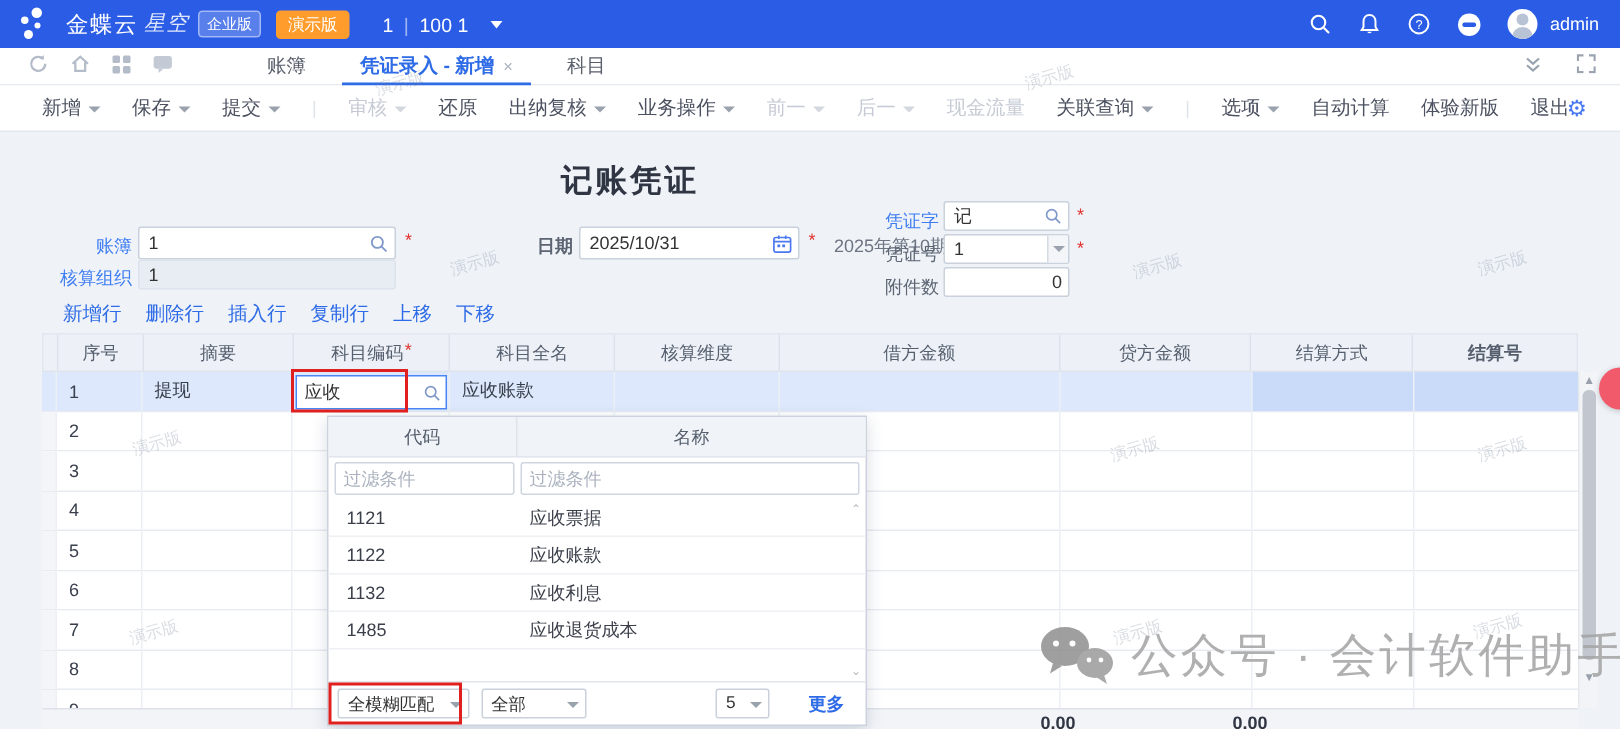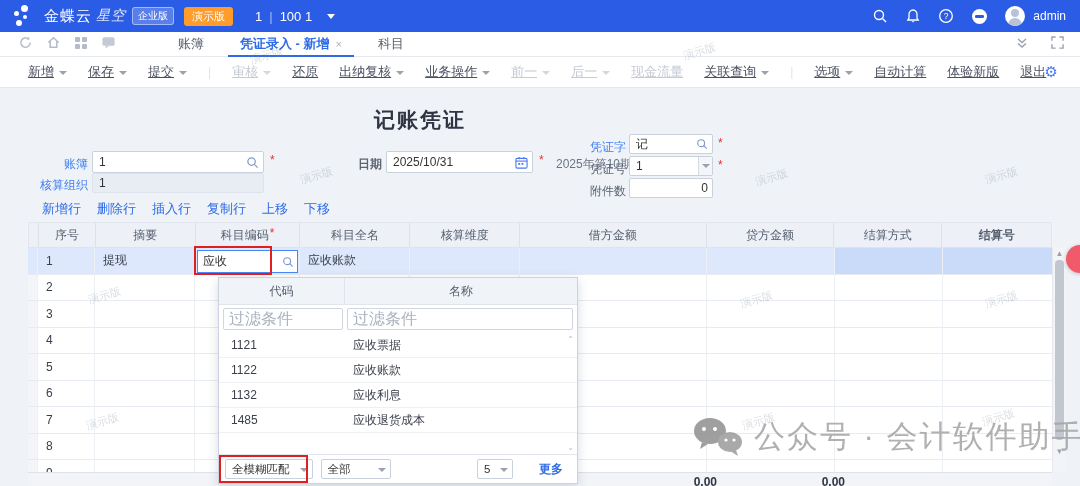--- a/index.html
+++ b/index.html
@@ -33,21 +33,21 @@
   .tabrow .sys-icons { display:flex; gap:13px; margin-left:18px; color:#b4bcc9; align-items:center; }
   .tabs { display:flex; margin-left:44px; height:25px; align-items:center; }
   .tab { padding:0 18px; height:25px; line-height:24px; font-size:13px; color:#59606c; position:relative; cursor:default; white-space:nowrap; }
   .tab.active { color:#2e6be6; font-weight:bold; }
   .tab.active::after { content:""; position:absolute; left:6px; right:6px; bottom:0; height:2px; background:#2e6be6; }
   .tab .close { color:#a9b1bd; font-weight:normal; font-size:11px; margin-left:6px; }
   .tabrow-right { position:absolute; right:16px; display:flex; gap:22px; color:#9aa3b0; align-items:center; }
 
   
   .toolbar { position:absolute; left:0; top:57px; width:1080px; height:31px; background:#fff; border-bottom:1px solid #e3e7ee; display:flex; align-items:center; padding-left:28px; }
-  .tb-item { display:flex; align-items:center; font-size:13px; color:#4b5160; margin-right:21px; white-space:nowrap;text-decoration:underline; }
+  .tb-item { display:flex; align-items:center; font-size:13px; color:#4b5160; margin-right:21px; white-space:nowrap; }
   .tb-item.disabled { color:#c5cad4; }
   .tb-caret { width:0; height:0; border-left:4px solid transparent; border-right:4px solid transparent; border-top:4px solid #9aa2ae; margin-left:5px; margin-top:2px; }
   .tb-item.disabled .tb-caret { border-top-color:#d3d7de; }
   .tb-divider { color:#dfe3ea; margin-right:21px; font-size:12px; }
   .tb-gear { position:absolute; right:22px; color:#4a79f0; font-size:15px; }
 
   
   .doc-title { position:absolute; left:310px; top:106px; width:220px; text-align:center; font-size:21px; font-weight:bold; color:#2f3542; letter-spacing:2px; }
   .f-label { position:absolute; font-size:12px; color:#5d6573; text-align:right; }
   .f-label.link { color:#3f7df2; }
@@ -89,21 +89,21 @@
   .g-scroll { position:absolute; left:1052px; top:248px; width:13px; height:224px; background:#f3f4f7; border-left:1px solid #e5e8ee; }
   .g-thumb { position:absolute; left:2px; top:12px; width:9px; height:180px; background:#c2c7cf; border-radius:4px; }
   .g-arrow { position:absolute; left:1px; width:11px; text-align:center; font-size:8px; color:#9aa1ad; }
 
   
   .dd { position:absolute; left:218px; top:277px; width:360px; height:207px; background:#fff; border:1px solid #ccd3de; box-shadow:0 3px 10px rgba(40,60,100,.18); z-index:20; display:flex; flex-direction:column; }
   .dd-head { height:27px; background:#f0f3f7; border-bottom:1px solid #e2e6ec; display:flex; }
   .dd-head .c1 { width:126px; border-right:1px solid #dfe4ea; display:flex; align-items:center; justify-content:center; color:#565f6e; }
   .dd-head .c2 { flex:1; display:flex; align-items:center; justify-content:center; color:#565f6e; }
   .dd-filter { height:28px; display:flex; align-items:center; gap:4px; padding:0 4px; }
-  .dd-filter input { height:22px; border:1px solid #cfd6e0; border-radius:2px; font-size:16px; padding:0 5px; color:#333; font-family:inherit; outline:none; }
+  .dd-filter input { height:22px; border:1px solid #cfd6e0; border-radius:2px; font-size:12px; padding:0 5px; color:#333; font-family:inherit; outline:none; }
   .dd-filter input::placeholder { color:#aab2bf; }
   .dd-filter .i1 { width:120px; }
   .dd-filter .i2 { flex:1; }
   .dd-list { flex:1; position:relative; }
   .dd-item { height:25px; display:flex; align-items:center; border-bottom:1px solid #eef0f4; }
   .dd-item .code { width:126px; padding-left:12px; color:#3a3f4a; }
   .dd-item .name { padding-left:8px; color:#3a3f4a; }
   .dd-scroll-hint { position:absolute; right:3px; font-size:8px; color:#b5bcc6; }
   .dd-foot { height:29px; border-top:1px solid #e2e6ec; display:flex; align-items:center; padding:0 6px; gap:8px; position:relative; }
   .mini-select { height:20px; border:1px solid #c9d1dc; border-radius:2px; background:#fff; display:flex; align-items:center; font-size:11.5px; color:#333; padding:0 4px 0 6px; gap:5px; white-space:nowrap; }

